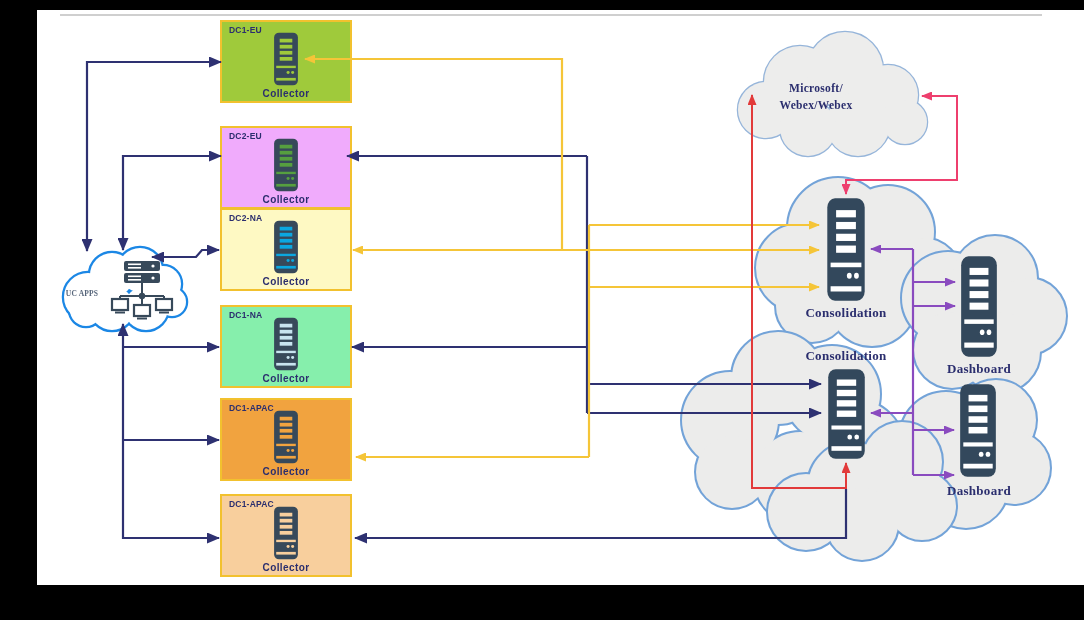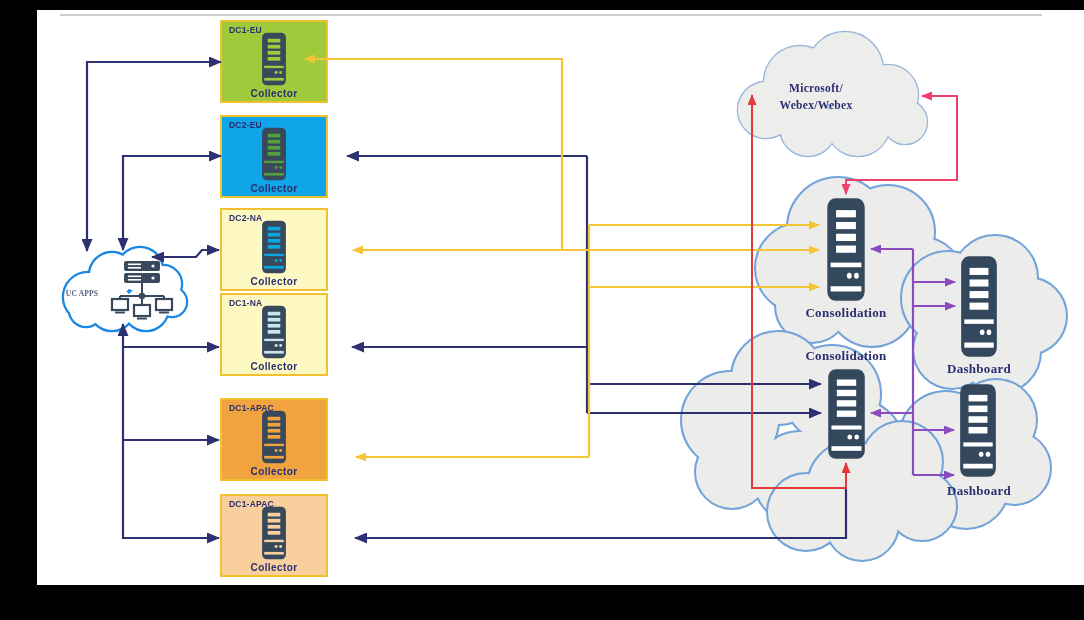--- a/index.html
+++ b/index.html
@@ -2,21 +2,21 @@
 <html style="--connector_navy: #2e3171; --connector_yellow: #f5c538; --connector_red: #e23a3a; --connector_pink: #ee3f6e; --connector_purple: #8a4bbf; --box_border: #f2c12e; --server_slate: #37495A; --label_navy: #2b2e6e;"><head>
 <meta charset="utf-8">
 <style>
   html,body{margin:0;padding:0;background:#222;}
   .stage{position:relative;width:1084px;height:620px;background:#000;overflow:hidden;
          font-family:"Liberation Sans",sans-serif;}
   .canvas{position:absolute;left:37px;top:10px;width:1047px;height:575px;background:#ffffff;z-index:0;}
   .top-rule{position:absolute;left:60px;top:14px;width:982px;height:2px;background:#cfcfcf;z-index:1;}
 
   
-  .collector{position:absolute;left:220px;width:108px;height:83px;border:2px solid var(--box_border);
+  .collector{position:absolute;left:220px;width:132px;height:83px;border:2px solid var(--box_border);
              box-sizing:border-box;z-index:2;}
   .dc-label{position:absolute;left:7px;top:3px;font-size:8.5px;font-weight:bold;
             color:var(--label_navy);letter-spacing:.2px;}
   .col-label{position:absolute;left:0;right:0;bottom:2px;text-align:center;font-size:10px;
              font-weight:bold;color:var(--label_navy);letter-spacing:.4px;}
   .server-svg{position:absolute;left:50%;top:10px;transform:translateX(-50%);
               width:28px;height:54px;color:var(--server_slate);}
 
   
   svg.wires{position:absolute;left:0;top:0;width:1084px;height:620px;z-index:3;pointer-events:none;}
@@ -55,35 +55,35 @@
   <div class="top-rule"></div>
 
   <div id="collectors">
       <div class="collector" style="top: 20px; background: rgb(159, 202, 59);">
     <div class="dc-label">DC1-EU</div>
     <svg class="server-svg" viewBox="0 0 40 80" preserveAspectRatio="none" style="--slot: #9fca3b;">
           <use href="#server-icon"></use>
         </svg>
     <div class="col-label">Collector</div>
   </div>
-      <div class="collector" style="top: 115px; background: #0ea5e9; padding-left: 24px;">
+      <div class="collector" style="top: 126px; background: #f0abfc; padding-left: 24px;">
     <div class="dc-label">DC2-EU</div>
     <svg class="server-svg" viewBox="0 0 40 80" preserveAspectRatio="none" style="--slot: #569f3f;">
           <use href="#server-icon"></use>
         </svg>
     <div class="col-label">Collector</div>
   </div>
       <div class="collector" style="top: 208px; background: #fef9c3;">
     <div class="dc-label">DC2-NA</div>
     <svg class="server-svg" viewBox="0 0 40 80" preserveAspectRatio="none" style="--slot: #0ba7e0;">
           <use href="#server-icon"></use>
         </svg>
     <div class="col-label">Collector</div>
   </div>
-      <div class="collector" style="top: 293px; background: #fef9c3; padding-left: 12px;">
+      <div class="collector" style="top: 305px; background: #86efac; padding-left: 12px;">
     <div class="dc-label">DC1-NA</div>
     <svg class="server-svg" viewBox="0 0 40 80" preserveAspectRatio="none" style="--slot: #c8e4ef;">
           <use href="#server-icon"></use>
         </svg>
     <div class="col-label">Collector</div>
   </div>
       <div class="collector" style="top: 398px; background: rgb(241, 163, 63);">
     <div class="dc-label">DC1-APAC</div>
     <svg class="server-svg" viewBox="0 0 40 80" preserveAspectRatio="none" style="--slot: #f1a33f;">
           <use href="#server-icon"></use>

